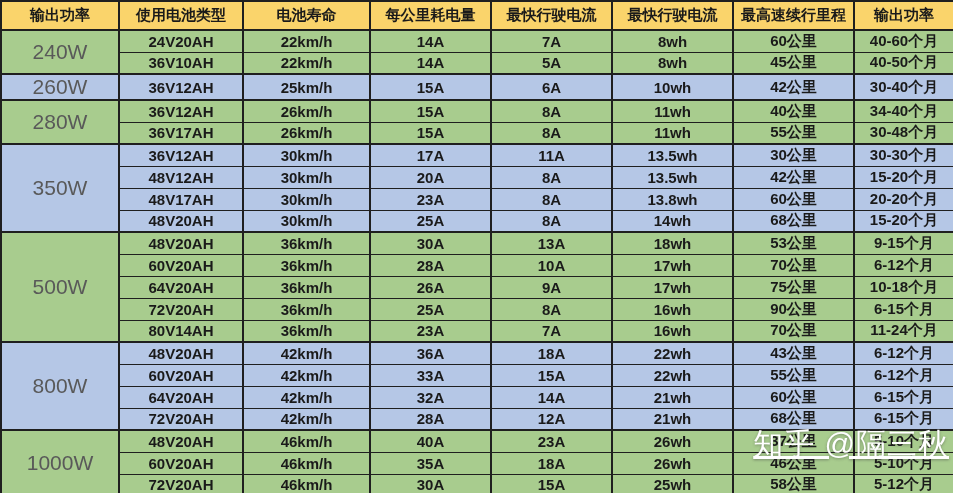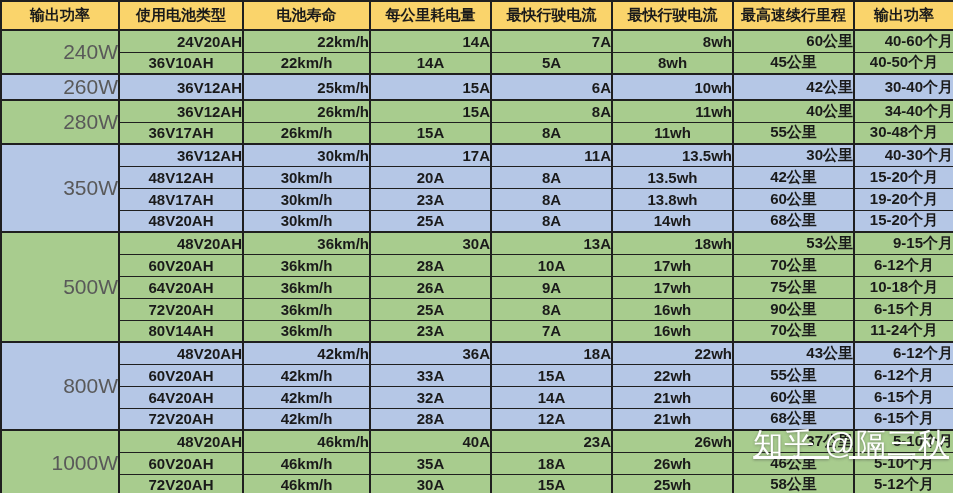--- a/index.html
+++ b/index.html
@@ -39,21 +39,21 @@
     font-size: 15px;
     font-weight: 600;
     color: var(--text, #1a1a1a);
     border-bottom-width: 2px;
   }
   tbody td {
     font-size: 15px;
     font-weight: bold;
     color: var(--text, #1a1a1a);
   }
-  tbody tr.group-start td { border-top-width: 2px; text-align: right; }
+  tbody tr.group-start td { border-top-width: 2px; }
   td.green { background: var(--green, #a8cc8e); }
   td.blue  { background: var(--blue,  #b5c7e6); }
   td.power {
     font-size: 21px;
     font-weight: normal;
     color: var(--power-text, #595959);
     border-top-width: 2px;
     border-bottom-width: 2px;
   }
   .watermark {
@@ -146,39 +146,39 @@
           <td class="green">30-48个月</td>
         </tr>
         <tr class="group-start">
           <td rowspan="4" class="power blue">350W</td>
           <td class="blue">36V12AH</td>
           <td class="blue">30km/h</td>
           <td class="blue">17A</td>
           <td class="blue">11A</td>
           <td class="blue">13.5wh</td>
           <td class="blue">30公里</td>
-          <td class="blue">40-30个月</td>
+          <td class="blue">30-30个月</td>
         </tr>
         <tr>
           <td class="blue">48V12AH</td>
           <td class="blue">30km/h</td>
           <td class="blue">20A</td>
           <td class="blue">8A</td>
           <td class="blue">13.5wh</td>
           <td class="blue">42公里</td>
           <td class="blue">15-20个月</td>
         </tr>
         <tr>
           <td class="blue">48V17AH</td>
           <td class="blue">30km/h</td>
           <td class="blue">23A</td>
           <td class="blue">8A</td>
           <td class="blue">13.8wh</td>
           <td class="blue">60公里</td>
-          <td class="blue">19-20个月</td>
+          <td class="blue">20-20个月</td>
         </tr>
         <tr>
           <td class="blue">48V20AH</td>
           <td class="blue">30km/h</td>
           <td class="blue">25A</td>
           <td class="blue">8A</td>
           <td class="blue">14wh</td>
           <td class="blue">68公里</td>
           <td class="blue">15-20个月</td>
         </tr>

